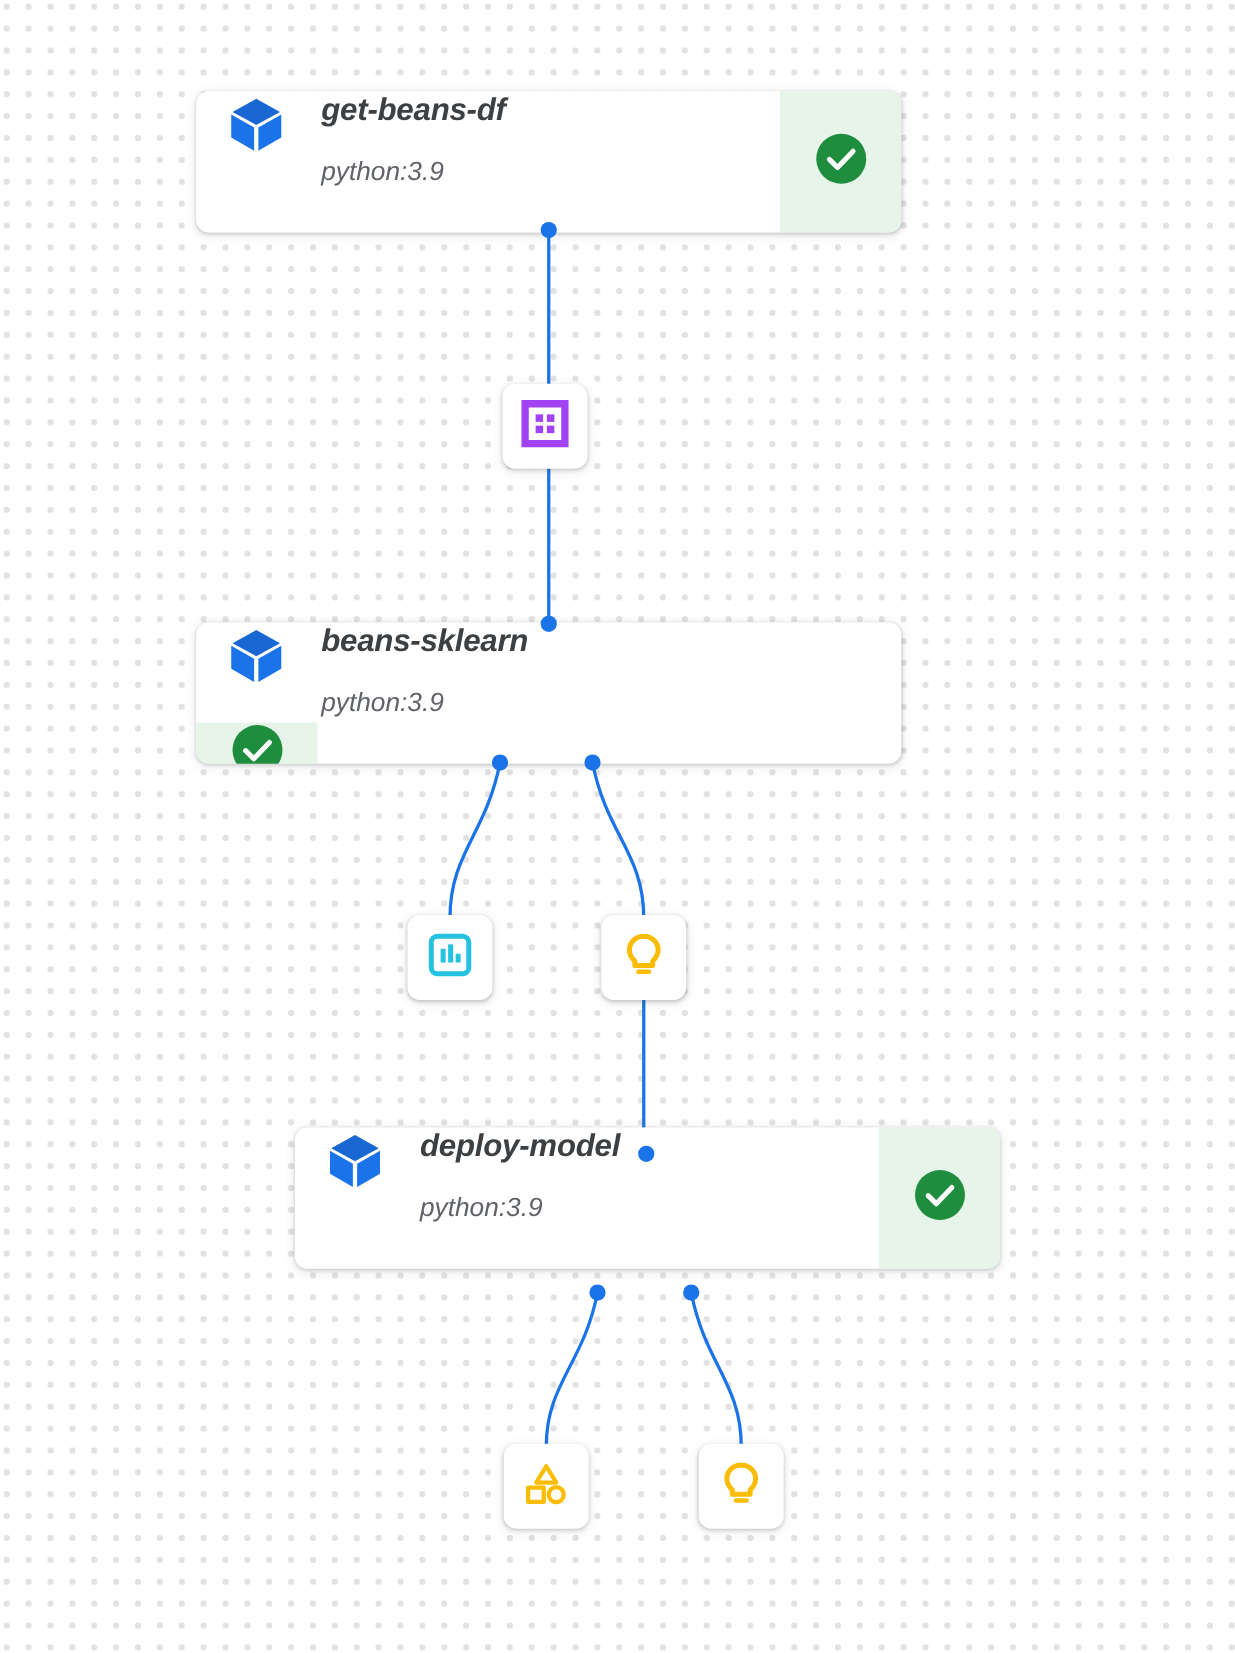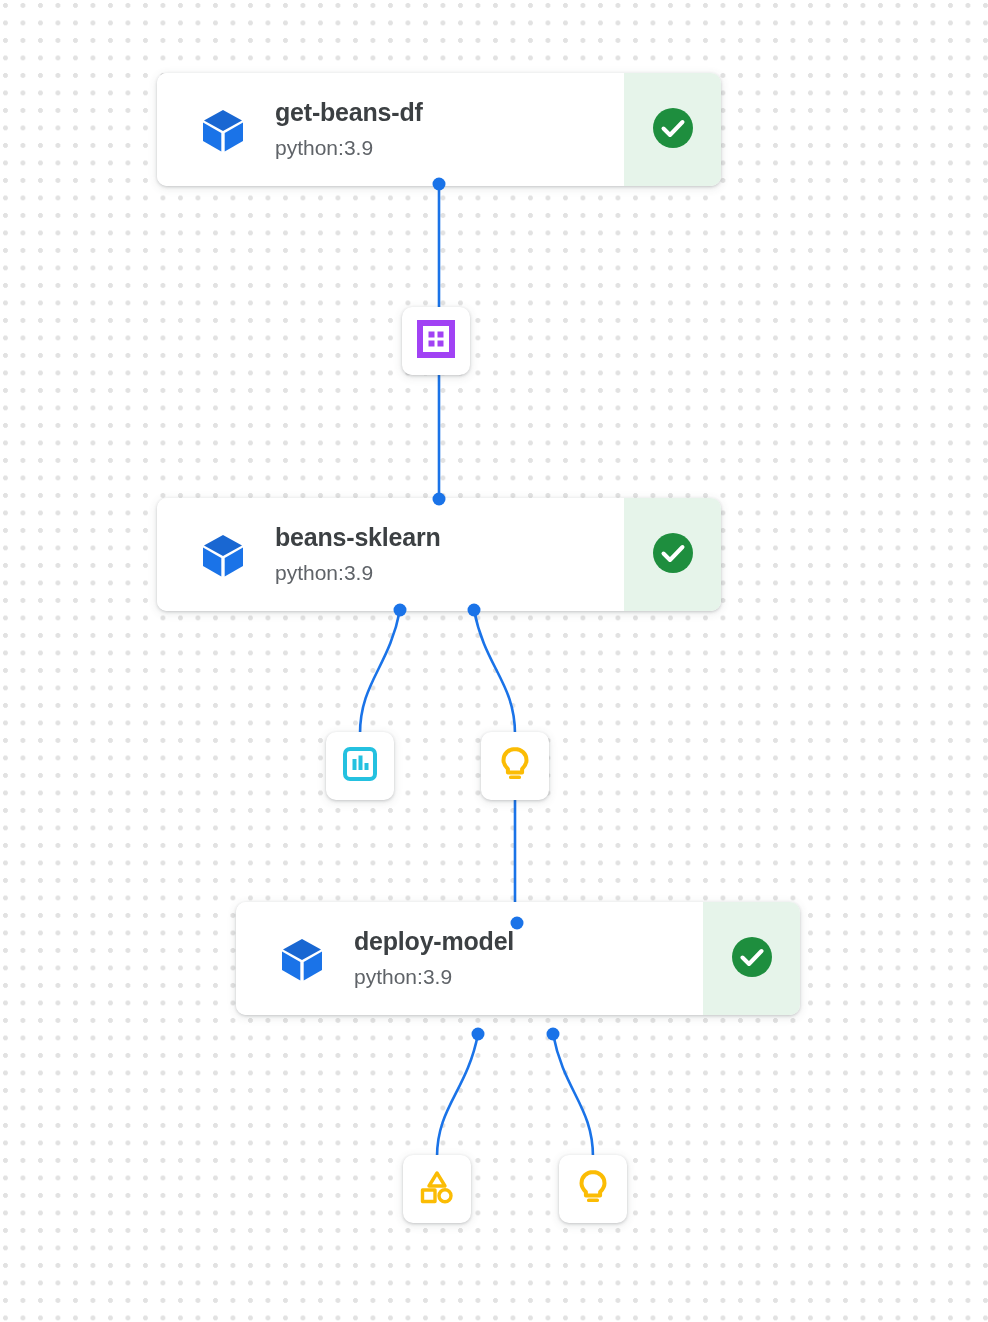--- a/index.html
+++ b/index.html
@@ -42,23 +42,24 @@
     align-items: stretch;
     background: #ffffff;
     border-radius: 10px;
     box-shadow: 0 1px 3px rgba(60,64,67,0.24), 0 2px 8px 1px rgba(60,64,67,0.10);
     overflow: hidden;
     box-sizing: border-box;
   }
   .node-body {
     flex: 1 1 auto;
     display: flex;
-    align-items: center;
-    padding-left: 40px;
+    align-items: flex-start;
+    padding-left: 22px;
     background: #ffffff;
+    font-style: italic;
   }
   .node-icon {
     flex: 0 0 auto;
     width: 52px;
     height: 52px;
     display: flex;
     align-items: center;
     justify-content: center;
   }
   .node-text {
@@ -72,21 +73,21 @@
     font-weight: bold;
     color: #3c4043;
     line-height: 1.25;
     letter-spacing: -0.2px;
     white-space: nowrap;
   }
   .node-subtitle {
     font-size: 21px;
     color: #5f6368;
     line-height: 1.35;
-    margin-top: 6px;
+    margin-top: 20px;
     white-space: nowrap;
   }
   .node-status {
     flex: 0 0 auto;
     width: 97px;
     background: #e6f4ea;
     display: flex;
     align-items: center;
     justify-content: center;
   }
@@ -149,21 +150,21 @@
     <div class="node-status">
       <span>
         <svg width="44" height="44" viewBox="0 0 44 44" xmlns="http://www.w3.org/2000/svg">
           <circle cx="22" cy="22" r="20" fill="#1e8e3e"></circle>
           <path d="M12.5 22.5 L19 29 L31.5 16" fill="none" stroke="#ffffff" stroke-width="4" stroke-linecap="round" stroke-linejoin="round"></path>
         </svg>
       </span>
     </div>
   </div>
 
-  <div class="node-card" style="left:157px; top:498px; width:564px; height:113px;">
+  <div class="node-card" style="left:157px; top:498px; width:564px; height:113px;flex-direction:column;">
     <div class="node-body">
       <span class="node-icon">
         <svg width="48" height="48" viewBox="0 0 48 48" xmlns="http://www.w3.org/2000/svg">
           <polygon points="24,4 43,14.5 24,25 5,14.5" fill="#1967d2"></polygon>
           <polygon points="4,16.5 22.3,27 22.3,45.5 4,35" fill="#1a73e8"></polygon>
           <polygon points="44,16.5 25.7,27 25.7,45.5 44,35" fill="#1a73e8"></polygon>
         </svg>
       </span>
       <span class="node-text">
         <span class="node-title">beans-sklearn</span>

